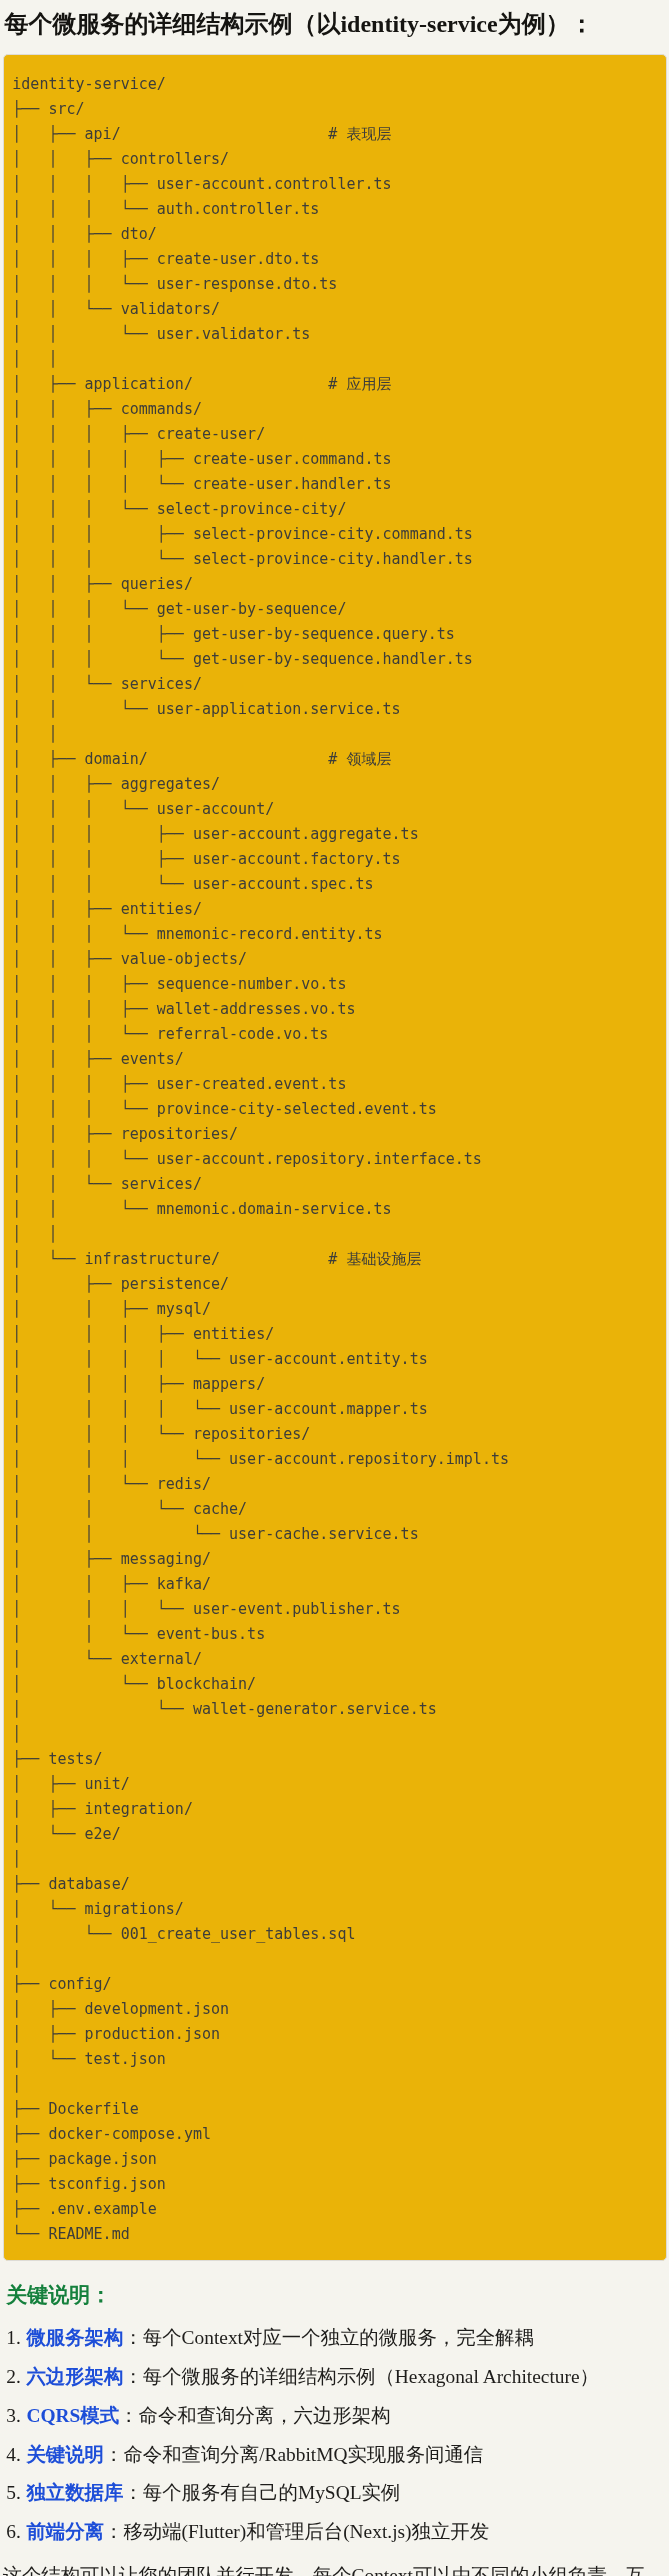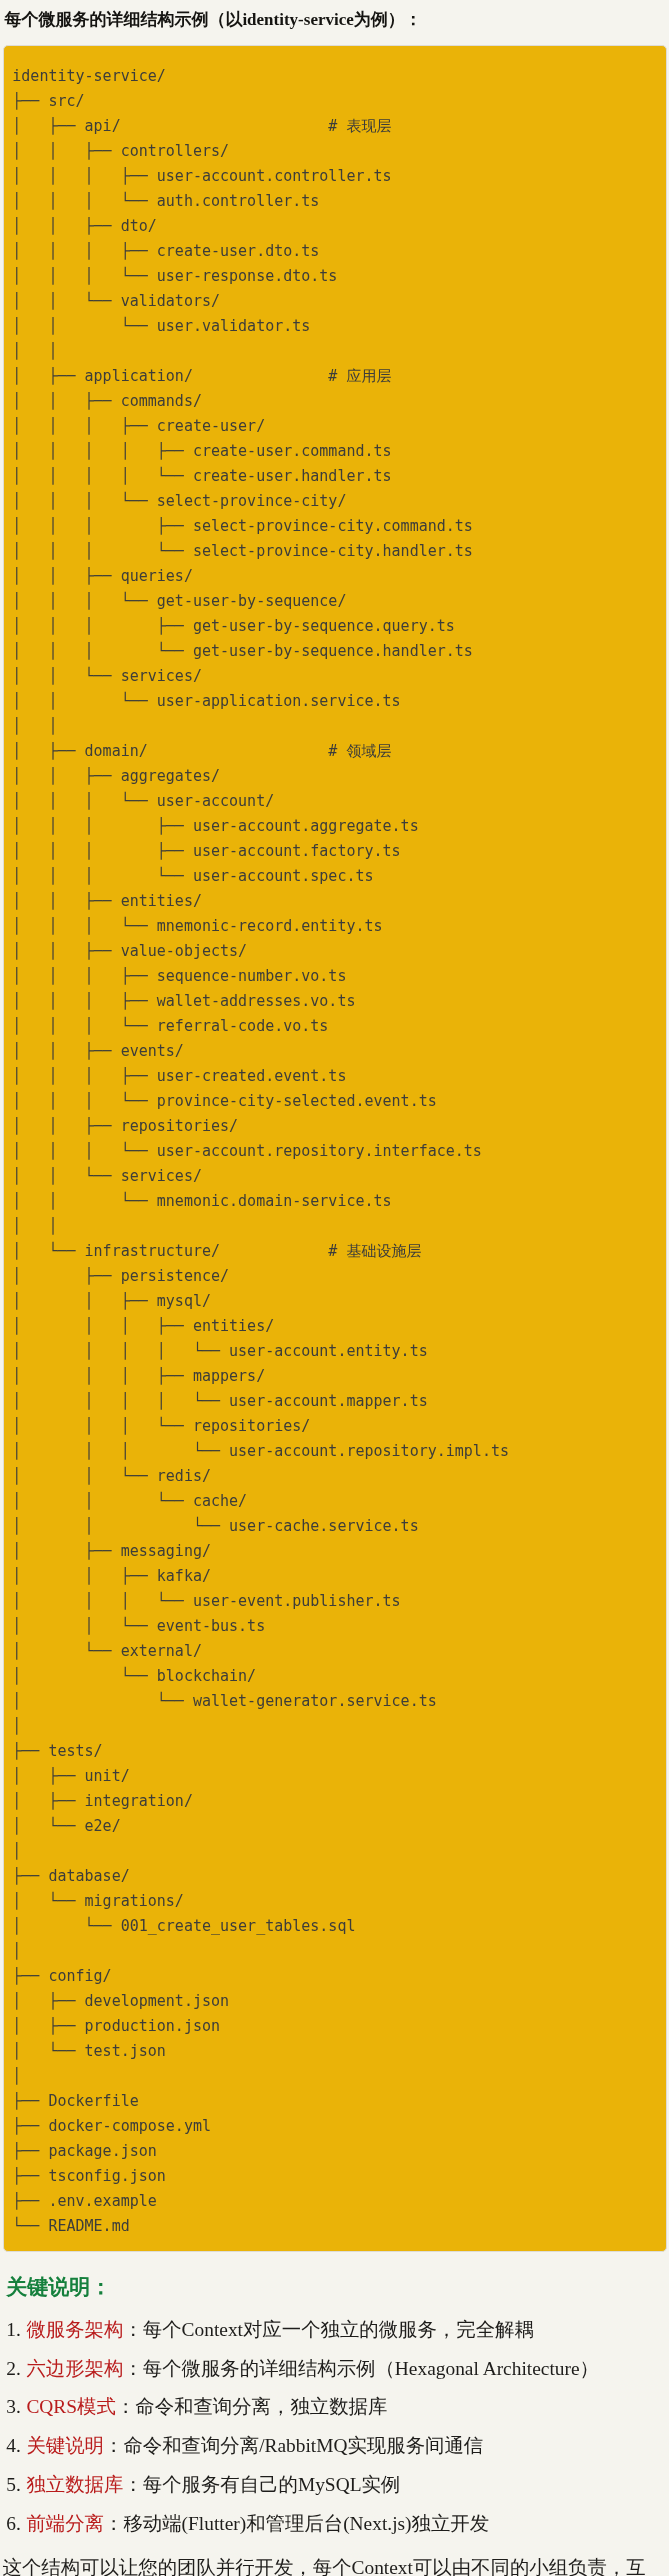--- a/index.html
+++ b/index.html
@@ -8,21 +8,21 @@
     height: 2576px;
     background: #F5F4EE;
     color: #1E1D1B;
     font-family: "Liberation Serif", serif;
     overflow: hidden;
     box-sizing: border-box;
   }
   .page { padding-top: 10px; }
   .title {
     margin: 0 6.3px 0 4.4px;
-    font-size: 17px;
+    font-size: 24px;
     line-height: 1.2;
     font-weight: bold;
     color: #151411;
     font-family: "Liberation Serif", serif;
   }
   .code-block {
     margin: 15px 2.5px 0 2.5px;
     background: #eab308;
     border: 0.6px solid #DEDCD6;
     border-radius: 5px;
@@ -45,21 +45,21 @@
     color: #15803d;
   }
   .notes-list { list-style: none; margin: 0; padding: 0; }
   .note-item {
     font-size: 19.4px;
     line-height: 1.45;
     margin: 0 0 10.6px 0;
     color: #1E1D1B;
   }
   .note-num { margin-right: 5.6px; }
-  .note-term { font-weight: normal; color: #b91c1c; }
+  .note-term { font-weight: bold; color: #1d4ed8; }
   .notes-footer {
     margin: 16.3px 0 0 -3.8px;
     font-size: 19.4px;
     line-height: 1.45;
     color: #1E1D1B;
   }
 </style>
 </head>
 <body>
 
@@ -155,21 +155,21 @@
 ├── tsconfig.json
 ├── .env.example
 └── README.md</pre>
   </div>
 
   <div class="notes">
     <h2 class="notes-heading">关键说明：</h2>
     <ol class="notes-list">
       <li class="note-item"><span class="note-num">1.</span><span class="note-term">微服务架构</span><span>：每个Context对应一个独立的微服务，完全解耦</span></li>
       <li class="note-item"><span class="note-num">2.</span><span class="note-term">六边形架构</span><span>：每个微服务的详细结构示例（Hexagonal Architecture）</span></li>
-      <li class="note-item"><span class="note-num">3.</span><span class="note-term">CQRS模式</span><span>：命令和查询分离，独立数据库</span></li>
+      <li class="note-item"><span class="note-num">3.</span><span class="note-term">CQRS模式</span><span>：命令和查询分离，六边形架构</span></li>
       <li class="note-item"><span class="note-num">4.</span><span class="note-term">关键说明</span><span>：命令和查询分离/RabbitMQ实现服务间通信</span></li>
       <li class="note-item"><span class="note-num">5.</span><span class="note-term">独立数据库</span><span>：每个服务有自己的MySQL实例</span></li>
       <li class="note-item"><span class="note-num">6.</span><span class="note-term">前端分离</span><span>：移动端(Flutter)和管理后台(Next.js)独立开发</span></li>
     </ol>
     <p class="notes-footer">这个结构可以让您的团队并行开发，每个Context可以由不同的小组负责，互不干扰。</p>
   </div>
 
 </div>
 
 

